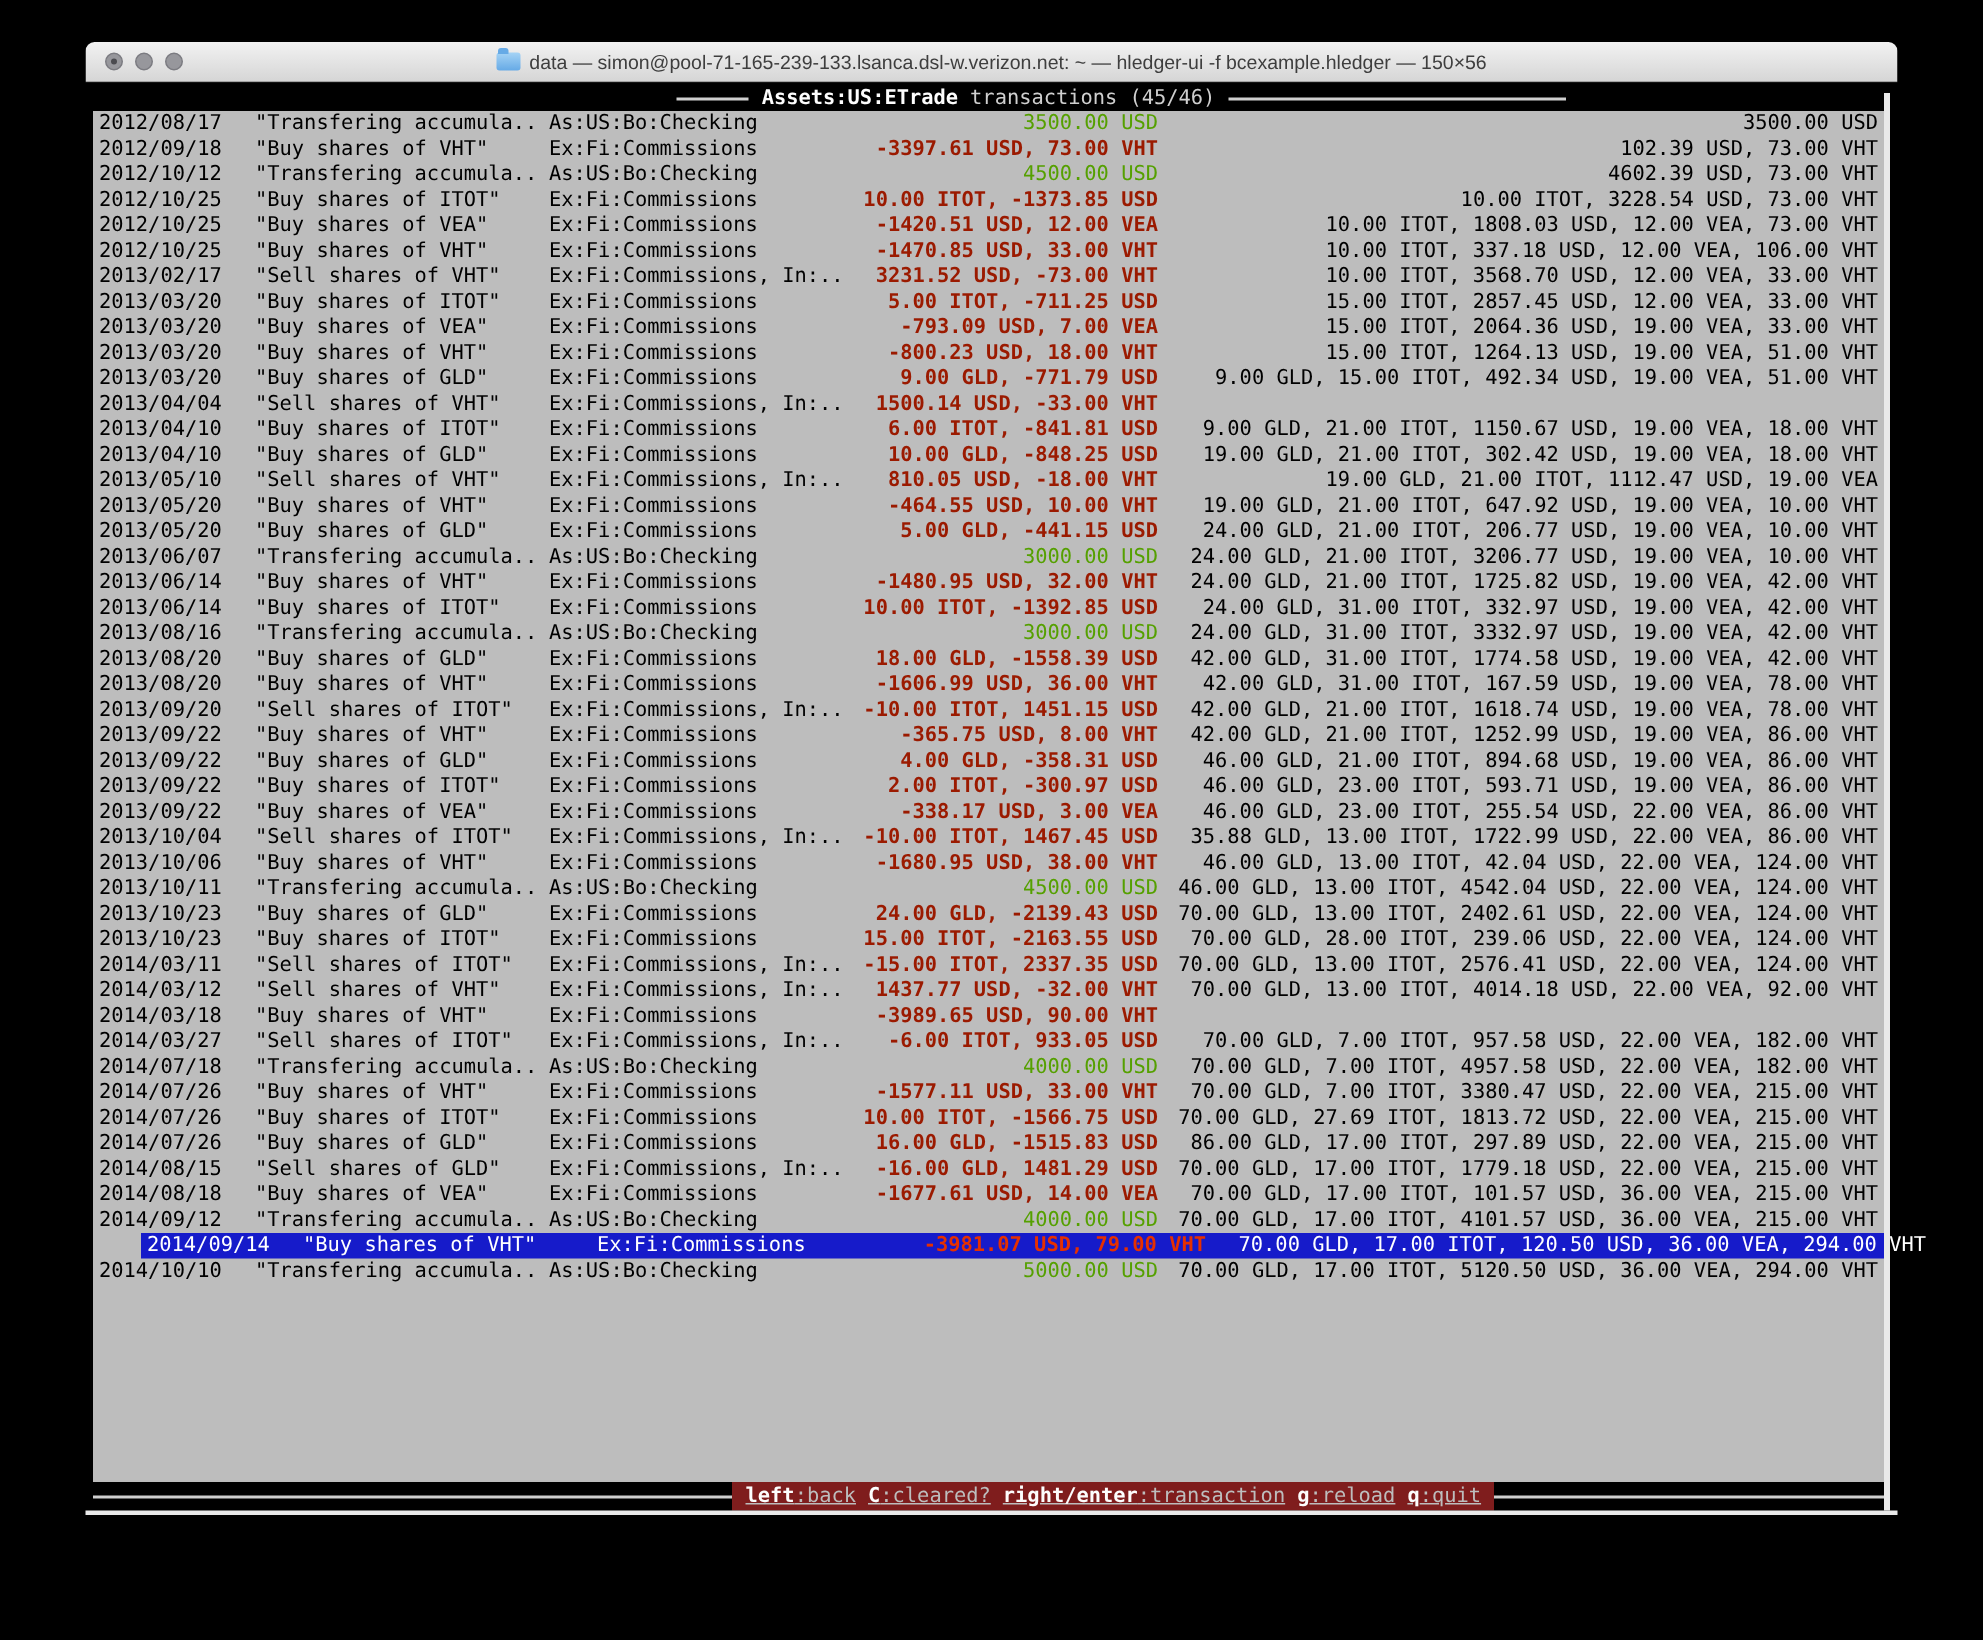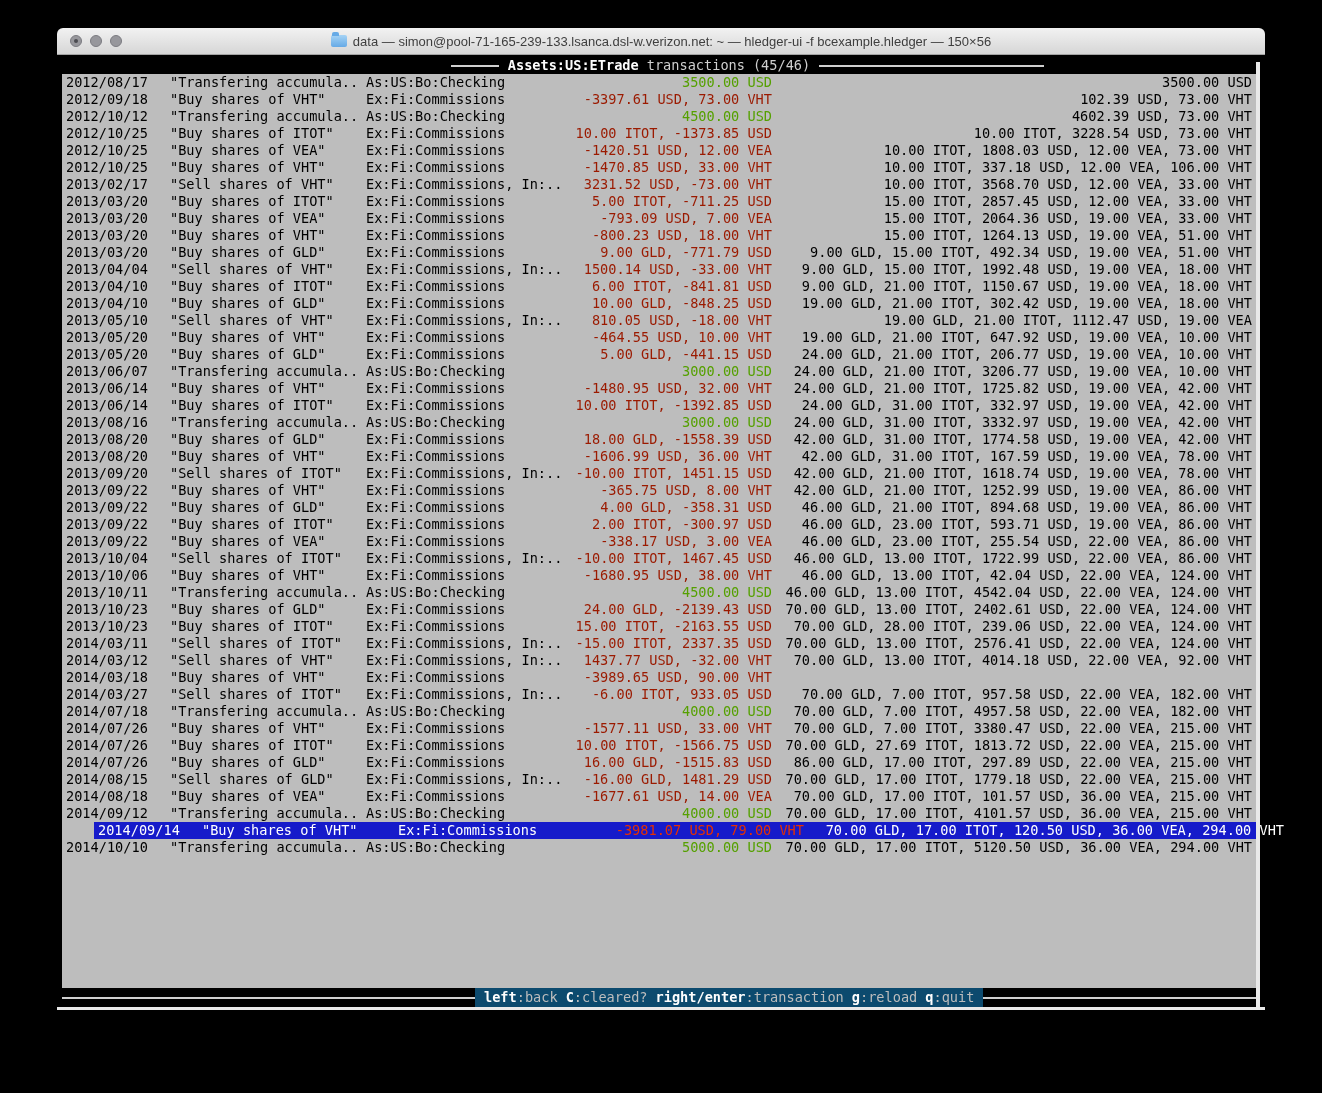--- a/index.html
+++ b/index.html
@@ -40,30 +40,30 @@
   
   .register{position:absolute;left:5px;top:19px;width:1194px;height:914px;background:#bdbdbd;color:#000;}
   .trow{position:relative;height:17px;line-height:17px;white-space:pre;}
   .cell{position:absolute;top:0;}
   .c-date{left:4px;}
   .c-desc{left:108px;}
   .c-acct{left:304px;}
   .c-amt{left:430px;width:280px;text-align:right;}
   .c-bal{left:720px;width:470px;text-align:right;}
   .pos{color:#55a000;}
-  .neg{color:#9b1a00;}
+  .neg{color:#9b1a00;font-weight:bold;}
   .trow.selected{background:#161bca;color:#fff;margin-left:32px;}
   .trow.selected .c-amt.neg{color:#e63000;}
 
   
   .bottombar{position:absolute;left:5px;top:933px;width:1194px;height:19px;background:#000;
     color:#bdbdbd;line-height:19px;}
   .bbar-line{position:absolute;left:0;top:9px;width:1194px;height:2px;background:#cfcfcf;}
-  .bbar-label{position:absolute;left:413px;top:0;background:#0c4a6e;padding:0 9px;
-    display:inline-flex;gap:8px;white-space:pre;}
+  .bbar-label{position:absolute;left:426px;top:0;background:#7f1d1d;padding:0 9px;
+    display:inline-flex;gap:8px;white-space:pre;text-decoration:underline;}
   .bbar-item .key{font-weight:bold;color:#fdfdfd;}
 </style>
 </head>
 <body>
 
 <div class="window">
 
   <div class="titlebar">
     <div class="lights">
       <span class="light light-close"></span>
@@ -93,38 +93,38 @@
         <div class="trow"><span class="cell c-date">2012/09/18</span><span class="cell c-desc">"Buy shares of VHT"</span><span class="cell c-acct">Ex:Fi:Commissions</span><span class="cell c-amt neg">-3397.61 USD, 73.00 VHT</span><span class="cell c-bal">102.39 USD, 73.00 VHT</span></div>
         <div class="trow"><span class="cell c-date">2012/10/12</span><span class="cell c-desc">"Transfering accumula..</span><span class="cell c-acct">As:US:Bo:Checking</span><span class="cell c-amt pos">4500.00 USD</span><span class="cell c-bal">4602.39 USD, 73.00 VHT</span></div>
         <div class="trow"><span class="cell c-date">2012/10/25</span><span class="cell c-desc">"Buy shares of ITOT"</span><span class="cell c-acct">Ex:Fi:Commissions</span><span class="cell c-amt neg">10.00 ITOT, -1373.85 USD</span><span class="cell c-bal">10.00 ITOT, 3228.54 USD, 73.00 VHT</span></div>
         <div class="trow"><span class="cell c-date">2012/10/25</span><span class="cell c-desc">"Buy shares of VEA"</span><span class="cell c-acct">Ex:Fi:Commissions</span><span class="cell c-amt neg">-1420.51 USD, 12.00 VEA</span><span class="cell c-bal">10.00 ITOT, 1808.03 USD, 12.00 VEA, 73.00 VHT</span></div>
         <div class="trow"><span class="cell c-date">2012/10/25</span><span class="cell c-desc">"Buy shares of VHT"</span><span class="cell c-acct">Ex:Fi:Commissions</span><span class="cell c-amt neg">-1470.85 USD, 33.00 VHT</span><span class="cell c-bal">10.00 ITOT, 337.18 USD, 12.00 VEA, 106.00 VHT</span></div>
         <div class="trow"><span class="cell c-date">2013/02/17</span><span class="cell c-desc">"Sell shares of VHT"</span><span class="cell c-acct">Ex:Fi:Commissions, In:..</span><span class="cell c-amt neg">3231.52 USD, -73.00 VHT</span><span class="cell c-bal">10.00 ITOT, 3568.70 USD, 12.00 VEA, 33.00 VHT</span></div>
         <div class="trow"><span class="cell c-date">2013/03/20</span><span class="cell c-desc">"Buy shares of ITOT"</span><span class="cell c-acct">Ex:Fi:Commissions</span><span class="cell c-amt neg">5.00 ITOT, -711.25 USD</span><span class="cell c-bal">15.00 ITOT, 2857.45 USD, 12.00 VEA, 33.00 VHT</span></div>
         <div class="trow"><span class="cell c-date">2013/03/20</span><span class="cell c-desc">"Buy shares of VEA"</span><span class="cell c-acct">Ex:Fi:Commissions</span><span class="cell c-amt neg">-793.09 USD, 7.00 VEA</span><span class="cell c-bal">15.00 ITOT, 2064.36 USD, 19.00 VEA, 33.00 VHT</span></div>
         <div class="trow"><span class="cell c-date">2013/03/20</span><span class="cell c-desc">"Buy shares of VHT"</span><span class="cell c-acct">Ex:Fi:Commissions</span><span class="cell c-amt neg">-800.23 USD, 18.00 VHT</span><span class="cell c-bal">15.00 ITOT, 1264.13 USD, 19.00 VEA, 51.00 VHT</span></div>
         <div class="trow"><span class="cell c-date">2013/03/20</span><span class="cell c-desc">"Buy shares of GLD"</span><span class="cell c-acct">Ex:Fi:Commissions</span><span class="cell c-amt neg">9.00 GLD, -771.79 USD</span><span class="cell c-bal">9.00 GLD, 15.00 ITOT, 492.34 USD, 19.00 VEA, 51.00 VHT</span></div>
-        <div class="trow"><span class="cell c-date">2013/04/04</span><span class="cell c-desc">"Sell shares of VHT"</span><span class="cell c-acct">Ex:Fi:Commissions, In:..</span><span class="cell c-amt neg">1500.14 USD, -33.00 VHT</span><span class="cell c-bal">9.00 GLD, 15.00 ITOT, 1992.48 USD, 19.00 VEA, 18.00 VHT</span></div>
+        <div class="trow"><span class="cell c-date">2013/04/04</span><span class="cell c-desc">"Sell shares of VHT"</span><span class="cell c-acct">Ex:Fi:Commissions, In:..</span><span class="cell c-amt neg">1500.14 USD, -33.00 VHT</span></div>
         <div class="trow"><span class="cell c-date">2013/04/10</span><span class="cell c-desc">"Buy shares of ITOT"</span><span class="cell c-acct">Ex:Fi:Commissions</span><span class="cell c-amt neg">6.00 ITOT, -841.81 USD</span><span class="cell c-bal">9.00 GLD, 21.00 ITOT, 1150.67 USD, 19.00 VEA, 18.00 VHT</span></div>
         <div class="trow"><span class="cell c-date">2013/04/10</span><span class="cell c-desc">"Buy shares of GLD"</span><span class="cell c-acct">Ex:Fi:Commissions</span><span class="cell c-amt neg">10.00 GLD, -848.25 USD</span><span class="cell c-bal">19.00 GLD, 21.00 ITOT, 302.42 USD, 19.00 VEA, 18.00 VHT</span></div>
         <div class="trow"><span class="cell c-date">2013/05/10</span><span class="cell c-desc">"Sell shares of VHT"</span><span class="cell c-acct">Ex:Fi:Commissions, In:..</span><span class="cell c-amt neg">810.05 USD, -18.00 VHT</span><span class="cell c-bal">19.00 GLD, 21.00 ITOT, 1112.47 USD, 19.00 VEA</span></div>
         <div class="trow"><span class="cell c-date">2013/05/20</span><span class="cell c-desc">"Buy shares of VHT"</span><span class="cell c-acct">Ex:Fi:Commissions</span><span class="cell c-amt neg">-464.55 USD, 10.00 VHT</span><span class="cell c-bal">19.00 GLD, 21.00 ITOT, 647.92 USD, 19.00 VEA, 10.00 VHT</span></div>
         <div class="trow"><span class="cell c-date">2013/05/20</span><span class="cell c-desc">"Buy shares of GLD"</span><span class="cell c-acct">Ex:Fi:Commissions</span><span class="cell c-amt neg">5.00 GLD, -441.15 USD</span><span class="cell c-bal">24.00 GLD, 21.00 ITOT, 206.77 USD, 19.00 VEA, 10.00 VHT</span></div>
         <div class="trow"><span class="cell c-date">2013/06/07</span><span class="cell c-desc">"Transfering accumula..</span><span class="cell c-acct">As:US:Bo:Checking</span><span class="cell c-amt pos">3000.00 USD</span><span class="cell c-bal">24.00 GLD, 21.00 ITOT, 3206.77 USD, 19.00 VEA, 10.00 VHT</span></div>
         <div class="trow"><span class="cell c-date">2013/06/14</span><span class="cell c-desc">"Buy shares of VHT"</span><span class="cell c-acct">Ex:Fi:Commissions</span><span class="cell c-amt neg">-1480.95 USD, 32.00 VHT</span><span class="cell c-bal">24.00 GLD, 21.00 ITOT, 1725.82 USD, 19.00 VEA, 42.00 VHT</span></div>
         <div class="trow"><span class="cell c-date">2013/06/14</span><span class="cell c-desc">"Buy shares of ITOT"</span><span class="cell c-acct">Ex:Fi:Commissions</span><span class="cell c-amt neg">10.00 ITOT, -1392.85 USD</span><span class="cell c-bal">24.00 GLD, 31.00 ITOT, 332.97 USD, 19.00 VEA, 42.00 VHT</span></div>
         <div class="trow"><span class="cell c-date">2013/08/16</span><span class="cell c-desc">"Transfering accumula..</span><span class="cell c-acct">As:US:Bo:Checking</span><span class="cell c-amt pos">3000.00 USD</span><span class="cell c-bal">24.00 GLD, 31.00 ITOT, 3332.97 USD, 19.00 VEA, 42.00 VHT</span></div>
         <div class="trow"><span class="cell c-date">2013/08/20</span><span class="cell c-desc">"Buy shares of GLD"</span><span class="cell c-acct">Ex:Fi:Commissions</span><span class="cell c-amt neg">18.00 GLD, -1558.39 USD</span><span class="cell c-bal">42.00 GLD, 31.00 ITOT, 1774.58 USD, 19.00 VEA, 42.00 VHT</span></div>
         <div class="trow"><span class="cell c-date">2013/08/20</span><span class="cell c-desc">"Buy shares of VHT"</span><span class="cell c-acct">Ex:Fi:Commissions</span><span class="cell c-amt neg">-1606.99 USD, 36.00 VHT</span><span class="cell c-bal">42.00 GLD, 31.00 ITOT, 167.59 USD, 19.00 VEA, 78.00 VHT</span></div>
         <div class="trow"><span class="cell c-date">2013/09/20</span><span class="cell c-desc">"Sell shares of ITOT"</span><span class="cell c-acct">Ex:Fi:Commissions, In:..</span><span class="cell c-amt neg">-10.00 ITOT, 1451.15 USD</span><span class="cell c-bal">42.00 GLD, 21.00 ITOT, 1618.74 USD, 19.00 VEA, 78.00 VHT</span></div>
         <div class="trow"><span class="cell c-date">2013/09/22</span><span class="cell c-desc">"Buy shares of VHT"</span><span class="cell c-acct">Ex:Fi:Commissions</span><span class="cell c-amt neg">-365.75 USD, 8.00 VHT</span><span class="cell c-bal">42.00 GLD, 21.00 ITOT, 1252.99 USD, 19.00 VEA, 86.00 VHT</span></div>
         <div class="trow"><span class="cell c-date">2013/09/22</span><span class="cell c-desc">"Buy shares of GLD"</span><span class="cell c-acct">Ex:Fi:Commissions</span><span class="cell c-amt neg">4.00 GLD, -358.31 USD</span><span class="cell c-bal">46.00 GLD, 21.00 ITOT, 894.68 USD, 19.00 VEA, 86.00 VHT</span></div>
         <div class="trow"><span class="cell c-date">2013/09/22</span><span class="cell c-desc">"Buy shares of ITOT"</span><span class="cell c-acct">Ex:Fi:Commissions</span><span class="cell c-amt neg">2.00 ITOT, -300.97 USD</span><span class="cell c-bal">46.00 GLD, 23.00 ITOT, 593.71 USD, 19.00 VEA, 86.00 VHT</span></div>
         <div class="trow"><span class="cell c-date">2013/09/22</span><span class="cell c-desc">"Buy shares of VEA"</span><span class="cell c-acct">Ex:Fi:Commissions</span><span class="cell c-amt neg">-338.17 USD, 3.00 VEA</span><span class="cell c-bal">46.00 GLD, 23.00 ITOT, 255.54 USD, 22.00 VEA, 86.00 VHT</span></div>
-        <div class="trow"><span class="cell c-date">2013/10/04</span><span class="cell c-desc">"Sell shares of ITOT"</span><span class="cell c-acct">Ex:Fi:Commissions, In:..</span><span class="cell c-amt neg">-10.00 ITOT, 1467.45 USD</span><span class="cell c-bal">46.00 GLD, 13.00 ITOT, 1722.99 USD, 22.00 VEA, 86.00 VHT</span></div>
+        <div class="trow"><span class="cell c-date">2013/10/04</span><span class="cell c-desc">"Sell shares of ITOT"</span><span class="cell c-acct">Ex:Fi:Commissions, In:..</span><span class="cell c-amt neg">-10.00 ITOT, 1467.45 USD</span><span class="cell c-bal">35.88 GLD, 13.00 ITOT, 1722.99 USD, 22.00 VEA, 86.00 VHT</span></div>
         <div class="trow"><span class="cell c-date">2013/10/06</span><span class="cell c-desc">"Buy shares of VHT"</span><span class="cell c-acct">Ex:Fi:Commissions</span><span class="cell c-amt neg">-1680.95 USD, 38.00 VHT</span><span class="cell c-bal">46.00 GLD, 13.00 ITOT, 42.04 USD, 22.00 VEA, 124.00 VHT</span></div>
         <div class="trow"><span class="cell c-date">2013/10/11</span><span class="cell c-desc">"Transfering accumula..</span><span class="cell c-acct">As:US:Bo:Checking</span><span class="cell c-amt pos">4500.00 USD</span><span class="cell c-bal">46.00 GLD, 13.00 ITOT, 4542.04 USD, 22.00 VEA, 124.00 VHT</span></div>
         <div class="trow"><span class="cell c-date">2013/10/23</span><span class="cell c-desc">"Buy shares of GLD"</span><span class="cell c-acct">Ex:Fi:Commissions</span><span class="cell c-amt neg">24.00 GLD, -2139.43 USD</span><span class="cell c-bal">70.00 GLD, 13.00 ITOT, 2402.61 USD, 22.00 VEA, 124.00 VHT</span></div>
         <div class="trow"><span class="cell c-date">2013/10/23</span><span class="cell c-desc">"Buy shares of ITOT"</span><span class="cell c-acct">Ex:Fi:Commissions</span><span class="cell c-amt neg">15.00 ITOT, -2163.55 USD</span><span class="cell c-bal">70.00 GLD, 28.00 ITOT, 239.06 USD, 22.00 VEA, 124.00 VHT</span></div>
         <div class="trow"><span class="cell c-date">2014/03/11</span><span class="cell c-desc">"Sell shares of ITOT"</span><span class="cell c-acct">Ex:Fi:Commissions, In:..</span><span class="cell c-amt neg">-15.00 ITOT, 2337.35 USD</span><span class="cell c-bal">70.00 GLD, 13.00 ITOT, 2576.41 USD, 22.00 VEA, 124.00 VHT</span></div>
         <div class="trow"><span class="cell c-date">2014/03/12</span><span class="cell c-desc">"Sell shares of VHT"</span><span class="cell c-acct">Ex:Fi:Commissions, In:..</span><span class="cell c-amt neg">1437.77 USD, -32.00 VHT</span><span class="cell c-bal">70.00 GLD, 13.00 ITOT, 4014.18 USD, 22.00 VEA, 92.00 VHT</span></div>
         <div class="trow"><span class="cell c-date">2014/03/18</span><span class="cell c-desc">"Buy shares of VHT"</span><span class="cell c-acct">Ex:Fi:Commissions</span><span class="cell c-amt neg">-3989.65 USD, 90.00 VHT</span></div>
         <div class="trow"><span class="cell c-date">2014/03/27</span><span class="cell c-desc">"Sell shares of ITOT"</span><span class="cell c-acct">Ex:Fi:Commissions, In:..</span><span class="cell c-amt neg">-6.00 ITOT, 933.05 USD</span><span class="cell c-bal">70.00 GLD, 7.00 ITOT, 957.58 USD, 22.00 VEA, 182.00 VHT</span></div>
         <div class="trow"><span class="cell c-date">2014/07/18</span><span class="cell c-desc">"Transfering accumula..</span><span class="cell c-acct">As:US:Bo:Checking</span><span class="cell c-amt pos">4000.00 USD</span><span class="cell c-bal">70.00 GLD, 7.00 ITOT, 4957.58 USD, 22.00 VEA, 182.00 VHT</span></div>
         <div class="trow"><span class="cell c-date">2014/07/26</span><span class="cell c-desc">"Buy shares of VHT"</span><span class="cell c-acct">Ex:Fi:Commissions</span><span class="cell c-amt neg">-1577.11 USD, 33.00 VHT</span><span class="cell c-bal">70.00 GLD, 7.00 ITOT, 3380.47 USD, 22.00 VEA, 215.00 VHT</span></div>

